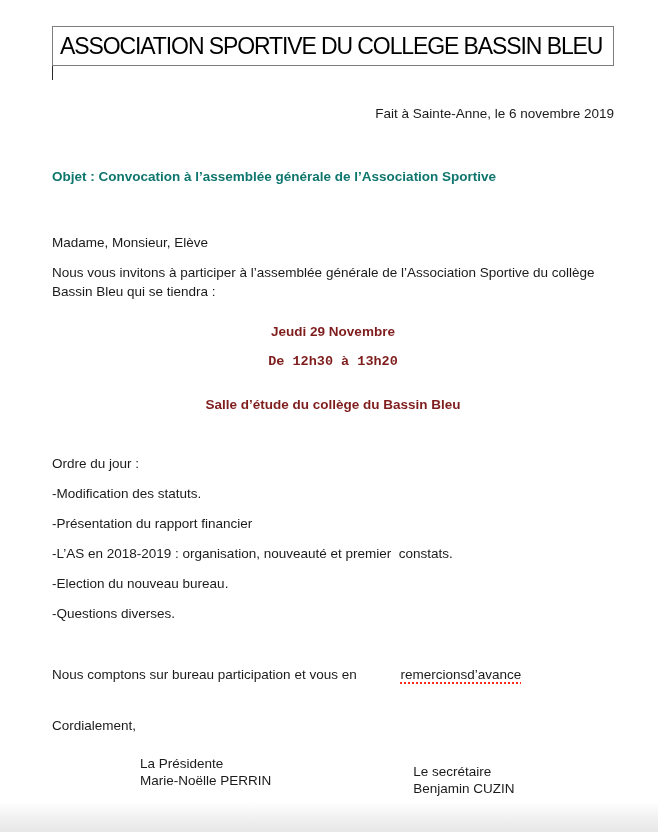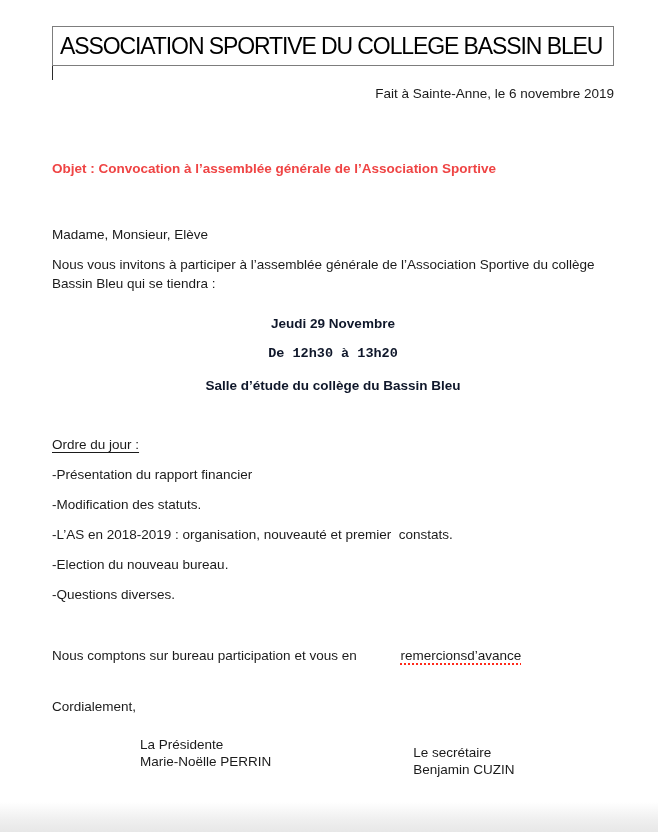--- a/index.html
+++ b/index.html
@@ -35,40 +35,39 @@
     color:#000;
     white-space:nowrap;
   }
   .caret{
     width:1px;height:14px;
     background:#2b2b2b;
     margin-left:0px;
   }
   .date-line{
     text-align:right;
-    margin-top:4px;
+    margin-top:24px;
   }
   .subject{
     font-weight:700;
-    margin-top:56px;
-    color:#ef4444;
+    margin-top:44px;
+    color:#0f766e;
   }
   .salutation{margin-top:47px;}
   .intro{margin-top:11px;}
   .meeting-line{
     text-align:center;
     font-weight:700;
-    color:#0f172a;
+    color:#7f1d1d;
   }
   .m1{margin-top:21px;}
   .m2{margin-top:11px;font-family:Liberation Mono, monospace;}
-  .m3{margin-top:13px;}
+  .m3{margin-top:24px;}
   .agenda-heading{
     margin-top:40px;
-    text-decoration:underline;
     text-underline-offset:3px;
   }
   .agenda-item{margin-top:11px;}
   .closing{margin-top:42px;}
   .misspelled{
     text-decoration:underline dotted #ff2a1a 2px;
     text-underline-offset:3px;
     margin-left:40px;
   }
   .signoff{margin-top:32px;}
@@ -106,22 +105,22 @@
   <div class="salutation" data-bind="doc.salutation">Madame, Monsieur, Elève</div>
 
   <div class="intro" data-bind="doc.intro">Nous vous invitons à participer à l’assemblée générale de l’Association Sportive du collège Bassin Bleu qui se tiendra :</div>
 
   <div class="meeting-line m1" data-bind="doc.meeting.day">Jeudi 29 Novembre</div>
   <div class="meeting-line m2" data-bind="doc.meeting.time">De 12h30 à 13h20</div>
   <div class="meeting-line m3" data-bind="doc.meeting.place">Salle d’étude du collège du Bassin Bleu</div>
 
   <div class="agenda-heading" style="margin-top:40px;display:inline-block;" data-bind="doc.agenda_heading">Ordre du jour :</div>
 
+  <div class="agenda-item" data-bind="doc.agenda_items.2">-Modification des statuts.</div>
   <div class="agenda-item" data-bind="doc.agenda_items.1">-Présentation du rapport financier</div>
-  <div class="agenda-item" data-bind="doc.agenda_items.2">-Modification des statuts.</div>
   <div class="agenda-item" data-bind="doc.agenda_items.3">-L’AS en 2018-2019 : organisation, nouveauté et premier  constats.</div>
   <div class="agenda-item" data-bind="doc.agenda_items.4">-Election du nouveau bureau.</div>
   <div class="agenda-item" data-bind="doc.agenda_items.5">-Questions diverses.</div>
 
   <div class="closing"><span data-bind="doc.closing_prefix">Nous comptons sur bureau participation et vous en </span><span class="misspelled" data-bind="doc.closing_misspelled_word">remercionsd’avance</span></div>
 
   <div class="signoff" data-bind="doc.signoff">Cordialement,</div>
 
   <div class="sig-row">
     <div class="sig-block sig-left">

